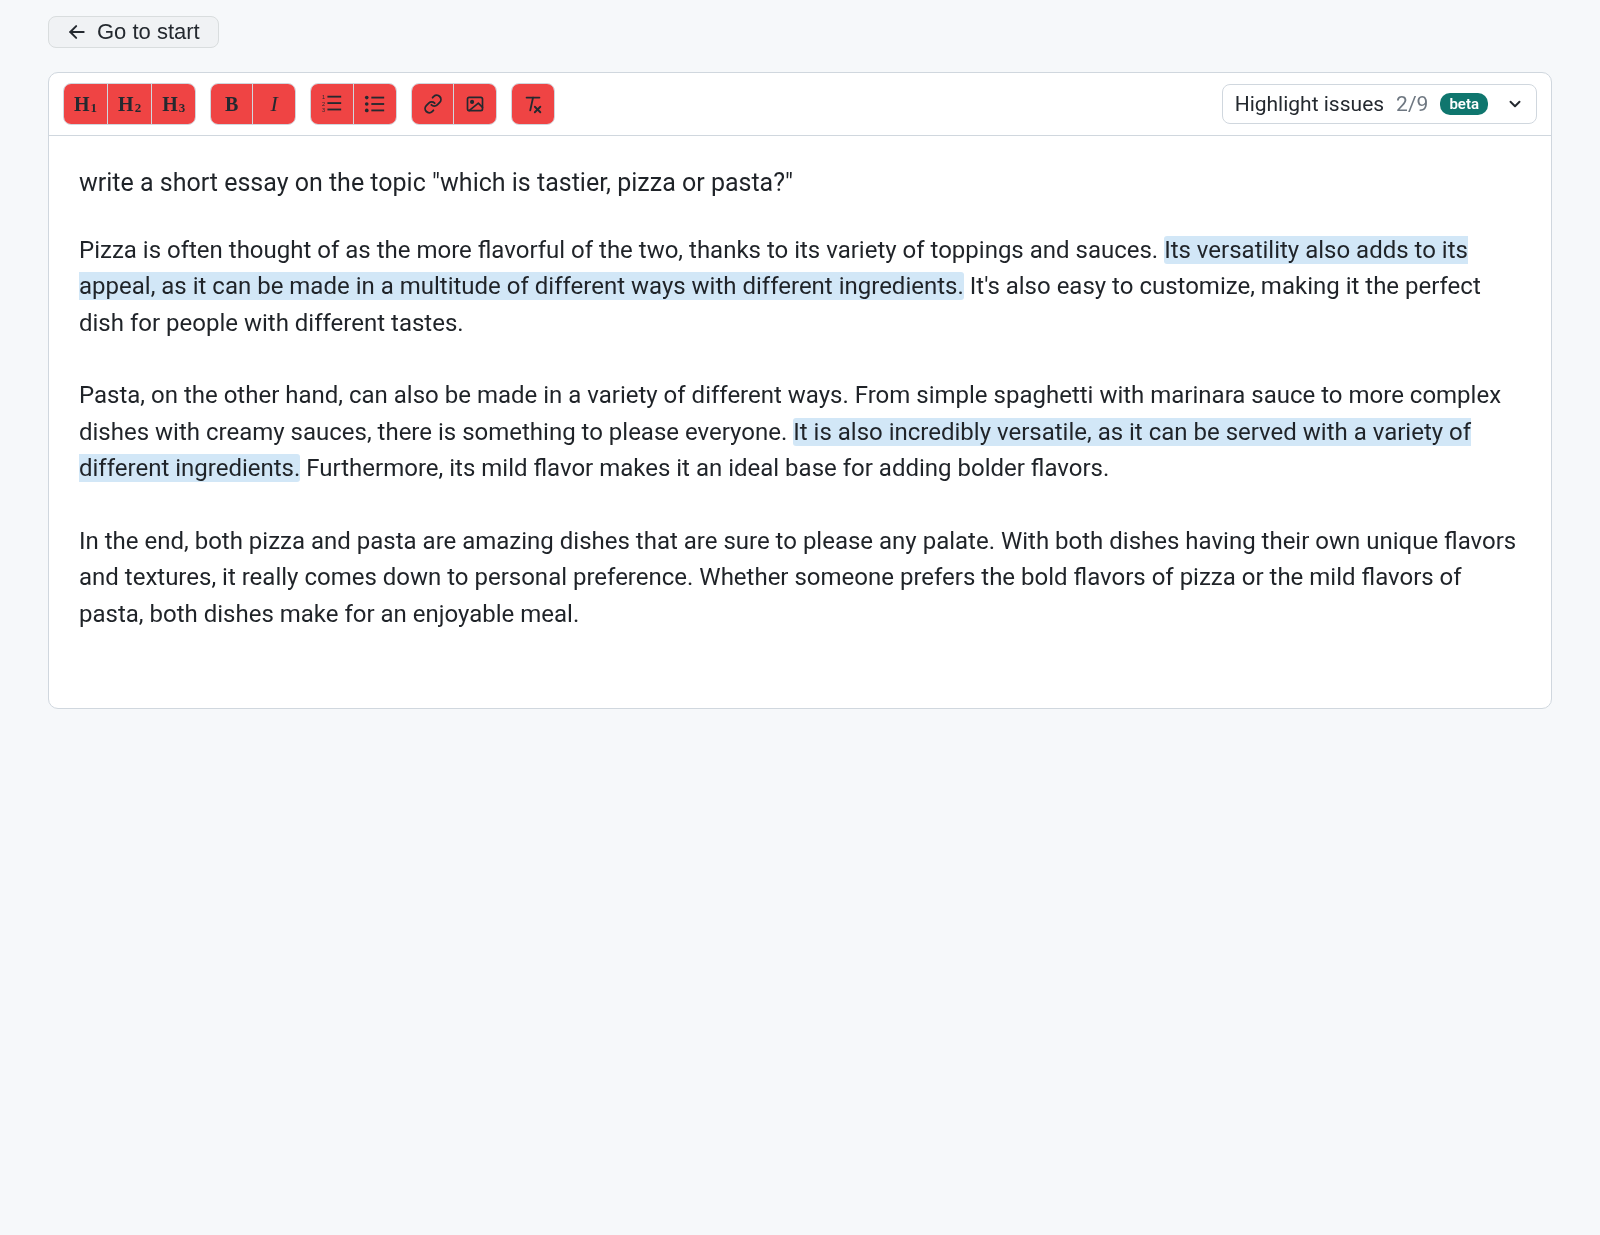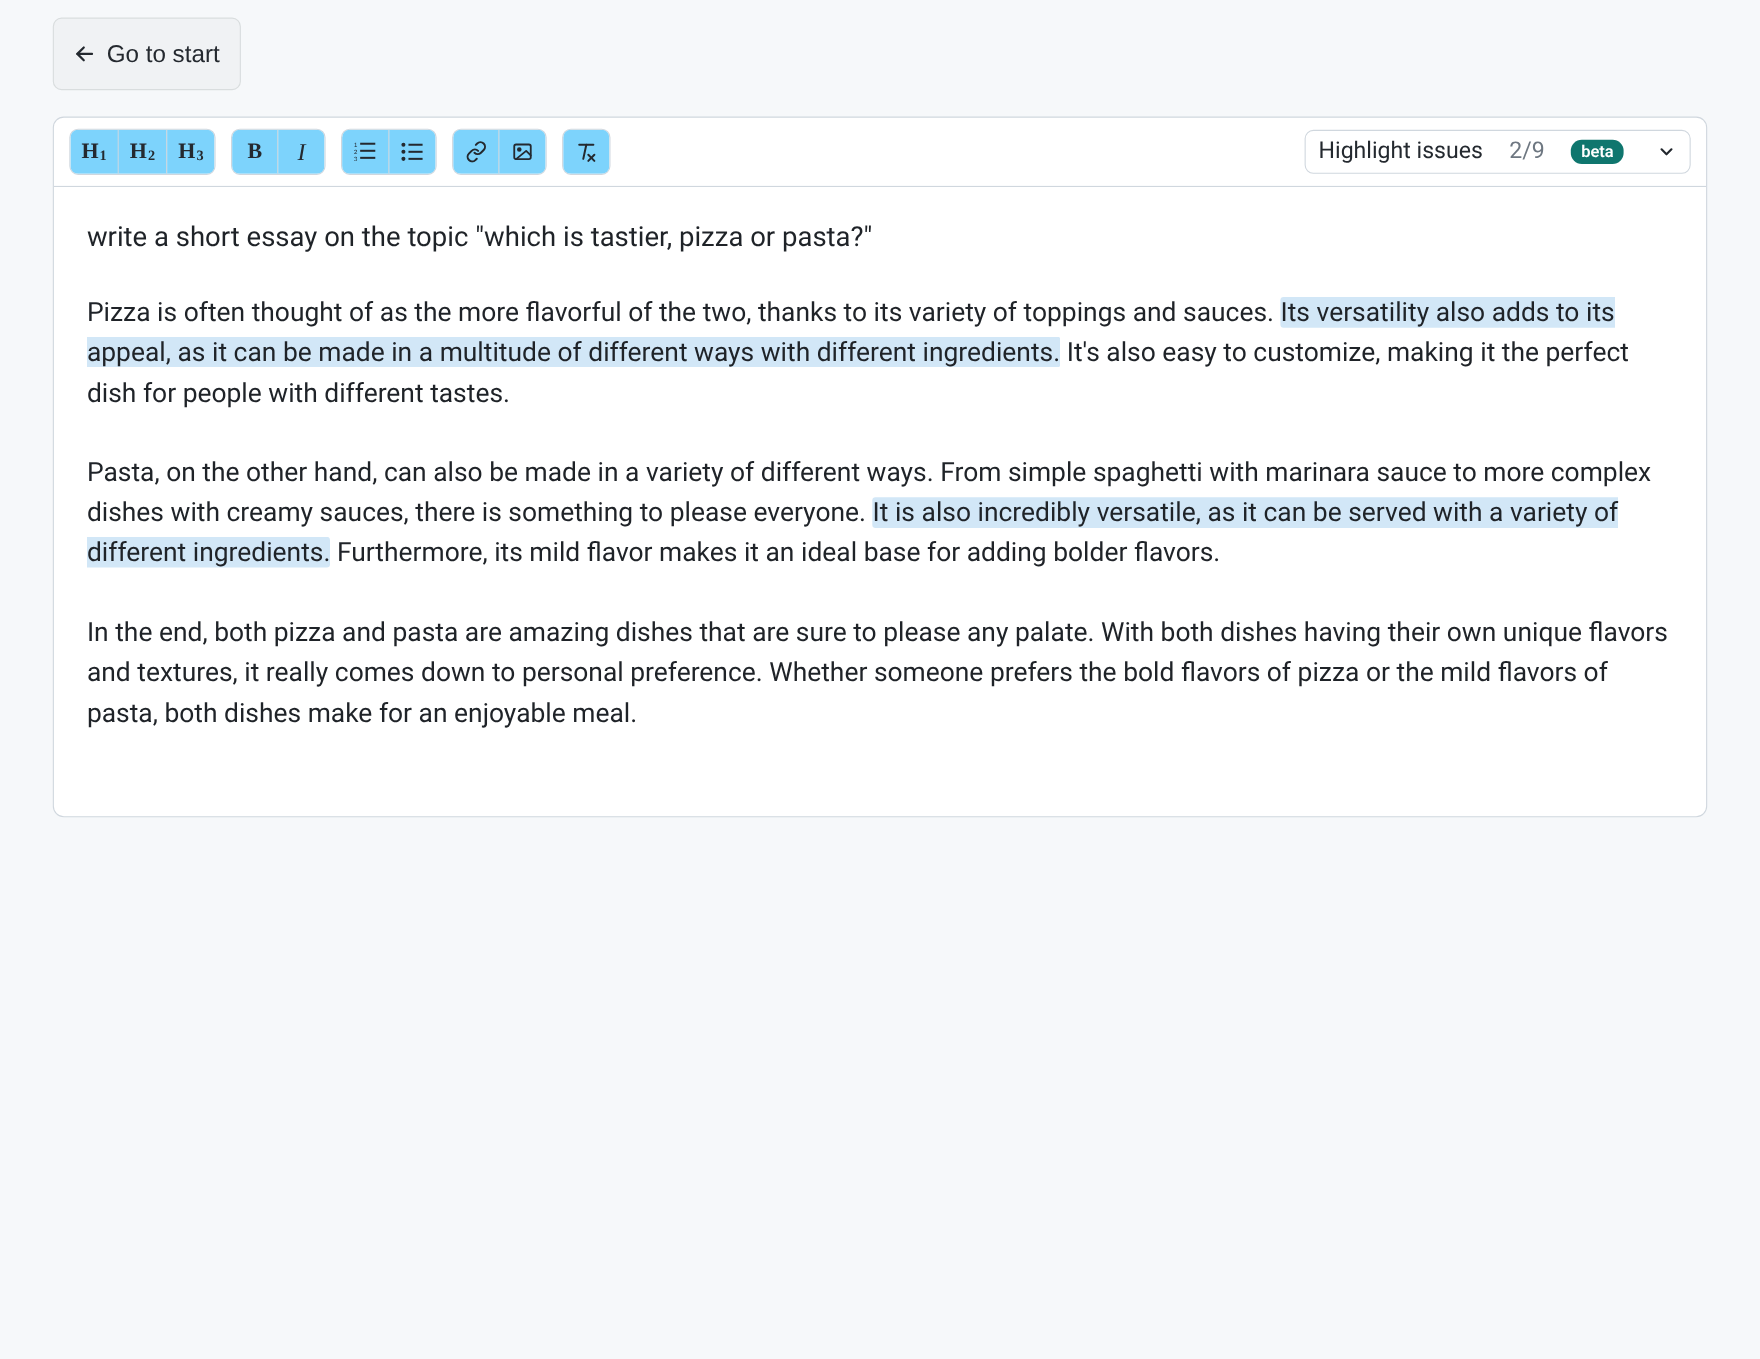--- a/index.html
+++ b/index.html
@@ -10,21 +10,21 @@
       height: 1235px;
       padding: 16px 48px;
     }
     .go-to-start-btn {
       display: inline-flex;
       align-items: center;
       gap: 10px;
       background: #f0f2f4;
       border: 1px solid #d9ddde;
       border-radius: 8px;
-      padding: 19px 18px;
+      padding: 2px 18px;
       font-size: 22px;
       font-weight: 500;
       color: #24292f;
       cursor: pointer;
     }
     .arrow-left-icon {
       width: 20px; height: 20px;
       display: inline-block;
     }
     .editor-panel {
@@ -44,21 +44,21 @@
     .btn-group {
       display: flex;
       border: 1px solid #d0d7de;
       border-radius: 8px;
       overflow: hidden;
     }
     .tool-btn {
       display: flex;
       align-items: center;
       justify-content: center;
-      background: #7dd3fc;
+      background: #ef4444;
       border: none;
       border-right: 1px solid #d0d7de;
       padding: 6px 10px;
       min-width: 42px;
       height: 40px;
       cursor: pointer;
       color: #24292f;
     }
     .tool-btn:last-child { border-right: none; }
     .heading-label {
@@ -76,21 +76,21 @@
     }
     .bold-label { font-weight: 800; font-family: Georgia, serif; font-size: 20px; }
     .italic-label { font-style: italic; font-family: Georgia, serif; font-size: 22px; font-weight: 500; }
     .toolbar-spacer { flex: 1; }
     .highlight-issues {
       display: flex;
       align-items: center;
       border: 1px solid #d0d7de;
       border-radius: 8px;
       padding: 6px 12px;
-      gap: 24px;
+      gap: 12px;
       cursor: pointer;
       height: 40px;
     }
     .highlight-issues-label { font-size: 21px; color: #24292f; }
     .highlight-issues-count { font-size: 21px; color: #6e7781; }
     .beta-badge {
       background: #0f766e;
       color: #fff;
       border-radius: 10px;
       font-size: 15px;

